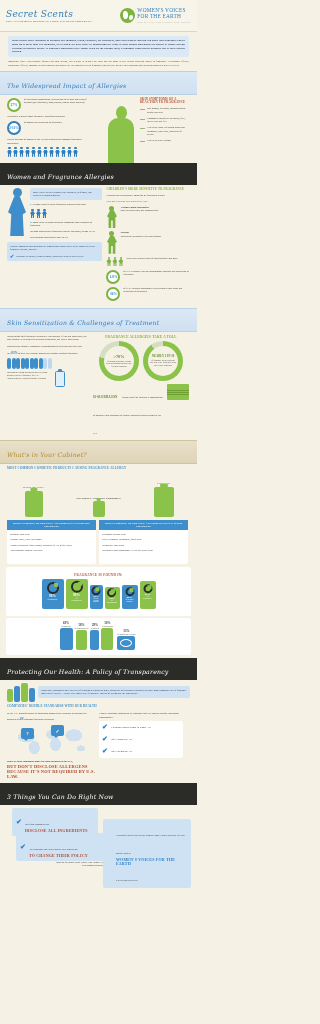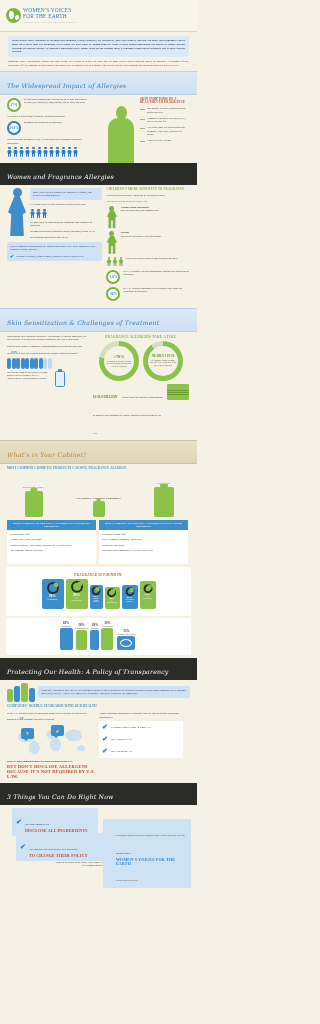--- a/index.html
+++ b/index.html
@@ -305,20 +305,24 @@
   }
   .red-big {
     font-size: 4.4px; font-weight: bold; color: #b04a2e;
     letter-spacing: .2px; line-height: 1.2;
   }
 </style>
 </head>
 <body>
 
 <div id="header">
+  <div class="logo-left">
+    <div class="logo-title">Secret Scents</div>
+    <div class="logo-sub">THE ALLERGENS HIDING IN YOUR SCENTED PRODUCTS</div>
+  </div>
   <div class="wvfe">
     <div class="globe"></div>
     <div>
       <div class="wvfe-t1">WOMEN'S VOICES</div>
       <div class="wvfe-t1">FOR THE EARTH</div>
       <div class="wvfe-t2">OUR HEALTH. OUR FUTURE. OUR VOICES.</div>
     </div>
   </div>
 </div>
 

